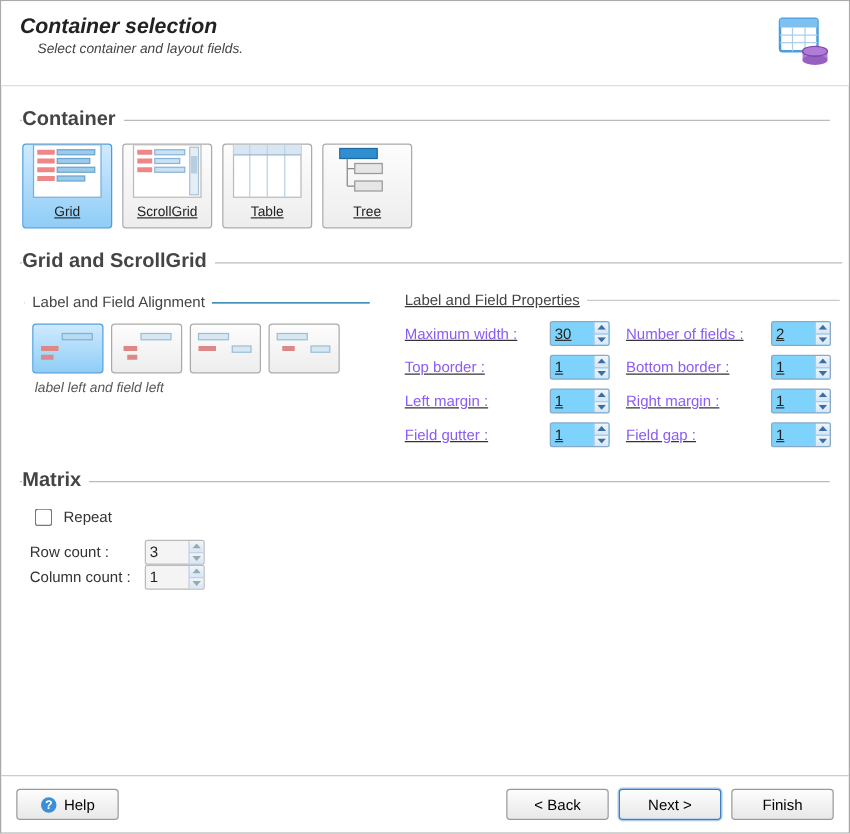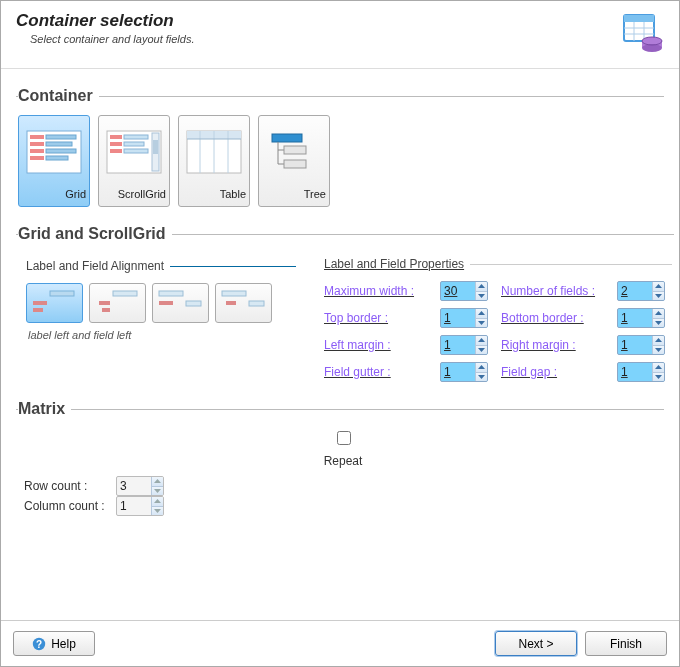--- a/index.html
+++ b/index.html
@@ -64,31 +64,32 @@
     font-weight: normal;
     color: #444;
     padding: 0 6px;
   }
   .container-row {
     display: flex;
     gap: 8px;
   }
   .cont-btn {
     width: 72px;
-    height: 92px;
+    height: 68px;
     border: 1px solid #aaa;
     border-radius: 3px;
     background: linear-gradient(#fdfdfd, #ededed);
     display: flex;
     flex-direction: column;
-    align-items: flex-end;
+    align-items: center;
     justify-content: flex-end;
     padding: 4px 3px 6px 3px;
     cursor: pointer;
     gap: 5px;
+    text-decoration: underline;
   }
   .cont-btn.selected {
     background: linear-gradient(#cfeaff, #8fcdf6);
     border-color: #4b9de0;
   }
   .cont-btn .icon-wrap {
     flex: 1;
     display: flex;
     align-items: center;
     justify-content: center;
@@ -176,21 +177,20 @@
     cursor: pointer;
   }
   .spinner .arrows div:first-child { border-bottom: 1px solid #b5c8dd; }
   .spinner .arrows svg { display: block; }
   .matrix-body { padding-left: 6px; }
   .checkbox-row {
     display: flex;
     align-items: center;
     gap: 6px;
     margin-bottom: 8px;
-    flex-direction: column;
   }
   .checkbox-row input { width: 14px; height: 14px; }
   .matrix-grid {
     display: grid;
     grid-template-columns: 92px 55px;
     row-gap: 0;
     align-items: center;
   }
   .matrix-grid .plabel { text-align: left; }
   hr.footer-sep {
@@ -560,20 +560,23 @@
   <hr class="footer-sep">
   <div class="footer">
     <button class="btn">
       <svg width="14" height="14" viewBox="0 0 14 14">
           <circle cx="7" cy="7" r="6.2" fill="#3b8fd6"></circle>
           <text x="7" y="10.5" text-anchor="middle" font-size="10" font-weight="bold" fill="#fff">?</text>
         </svg>
       <span>Help</span>
     </button>
     <div class="footer-right">
+      <button class="btn">
+          <span>&lt; Back</span>
+        </button>
       <button class="btn primary">
           <span>Next &gt;</span>
         </button>
       <button class="btn">
           <span>Finish</span>
         </button>
     </div>
   </div>
 
 </div>

